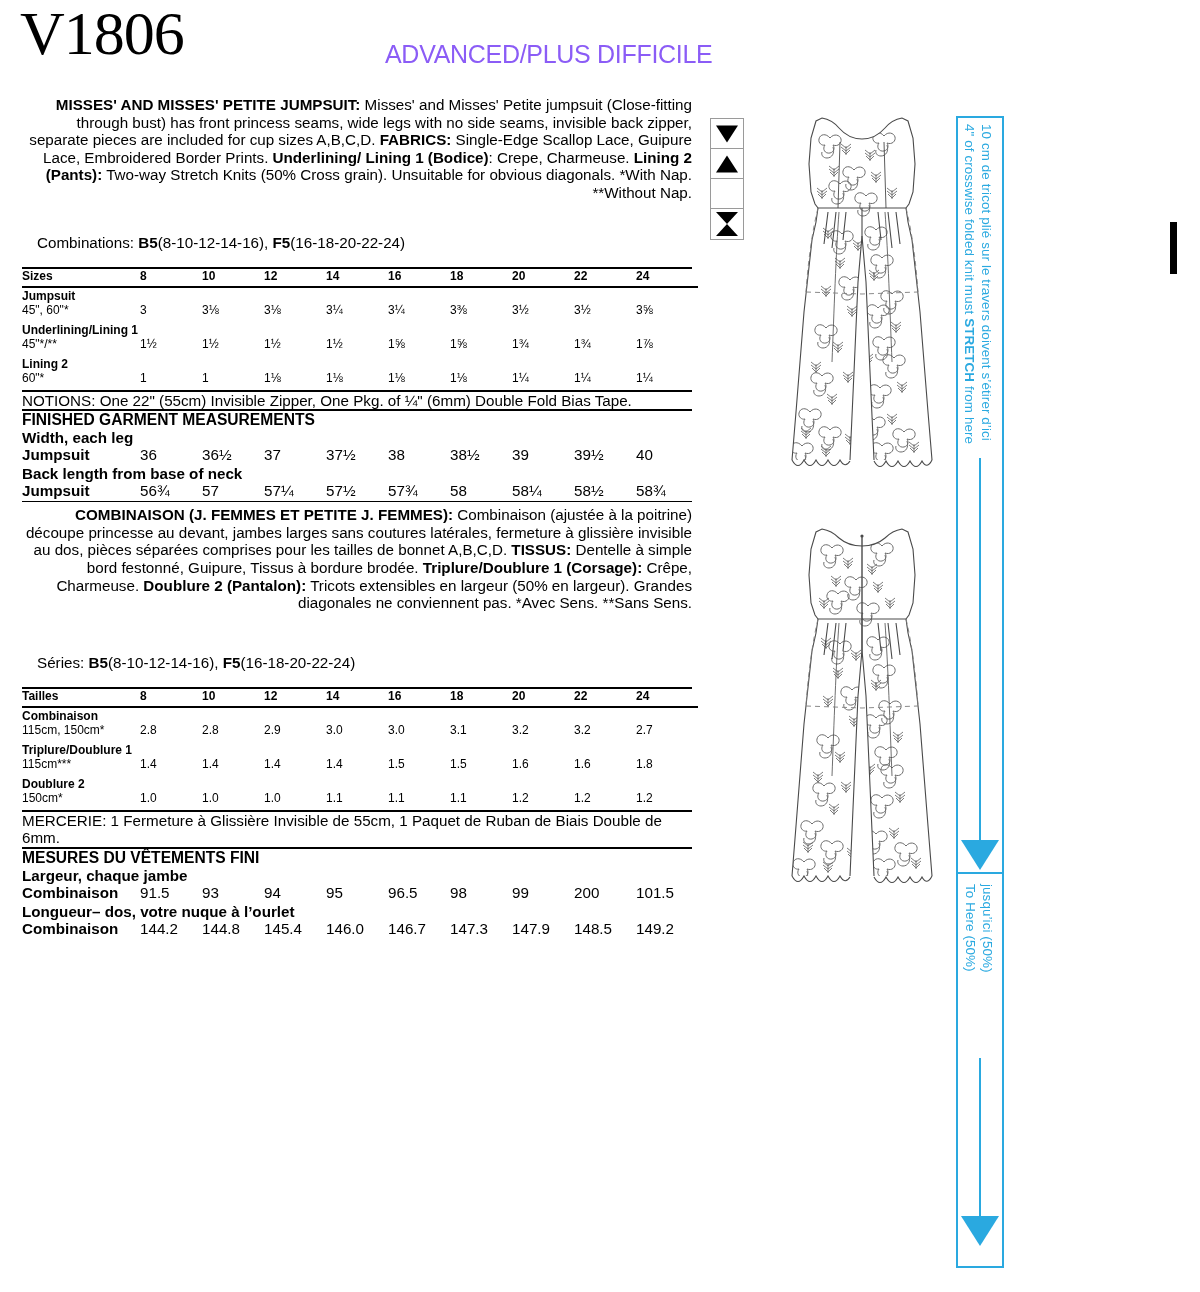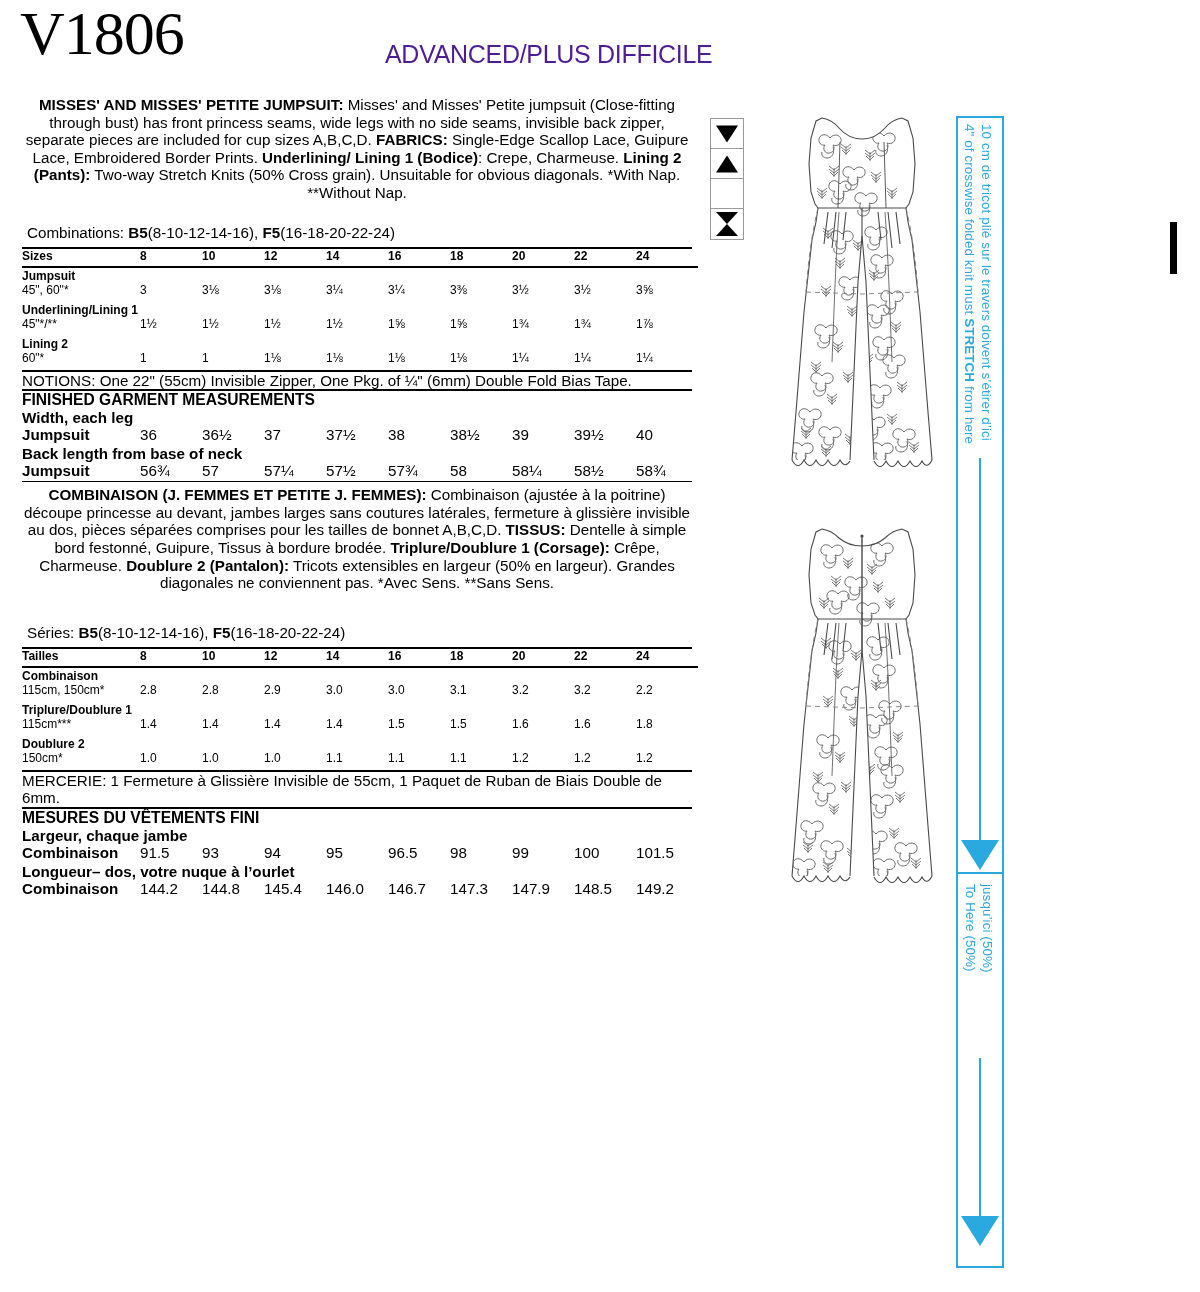--- a/index.html
+++ b/index.html
@@ -19,35 +19,35 @@
     position:absolute;left:20px;top:2px;
     font-family:"Liberation Serif", serif;
     font-size:62px;line-height:62px;
     letter-spacing:-1px;
     font-weight:400;
   }
   .difficulty{
     position:absolute;left:385px;top:42px;
     font-size:25px;line-height:25px;
     letter-spacing:-0.3px;
-    color:#4c1d95;
+    color:#8b5cf6;
   }
 
   
   .col-left{position:absolute;left:22px;top:96px;width:670px;}
   .para{
     font-size:15.2px;line-height:17.6px;
-    text-align:center;
+    text-align:right;
     margin:0;
   }
   .para b{font-weight:bold;}
   .spacer-md{height:17px;}
   .spacer-lg{height:27px;}
 
-  .combos{font-size:15.2px;line-height:18px;margin:5px;}
+  .combos{font-size:15.2px;line-height:18px;margin:15px;}
   .combos b{font-weight:bold;}
 
   
   table.sizes{
     border-collapse:collapse;
     width:670px;
     font-size:12px;
     table-layout:fixed;
   }
   table.sizes td{padding:0;vertical-align:top;white-space:nowrap;}
@@ -342,21 +342,21 @@
           <tr class="rowline">
             <td class="sub">115cm, 150cm*</td>
             <td>2.8</td>
             <td>2.8</td>
             <td>2.9</td>
             <td>3.0</td>
             <td>3.0</td>
             <td>3.1</td>
             <td>3.2</td>
             <td>3.2</td>
-            <td>2.2</td>
+            <td>2.7</td>
           </tr>
           <tr>
             <td colspan="10" class="lbl" style="padding-top:1px">Triplure/Doublure 1</td>
           </tr>
           <tr class="rowline">
             <td class="sub">115cm***</td>
             <td>1.4</td>
             <td>1.4</td>
             <td>1.4</td>
             <td>1.4</td>
@@ -408,21 +408,21 @@
           </tr>
           <tr class="rowline">
             <td class="m-lbl">Combinaison</td>
             <td>91.5</td>
             <td>93</td>
             <td>94</td>
             <td>95</td>
             <td>96.5</td>
             <td>98</td>
             <td>99</td>
-            <td>100</td>
+            <td>200</td>
             <td>101.5</td>
           </tr>
           <tr>
             <td colspan="10" class="m-lbl">Longueur– dos, votre nuque à l’ourlet</td>
           </tr>
           <tr class="rowline">
             <td class="m-lbl">Combinaison</td>
             <td>144.2</td>
             <td>144.8</td>
             <td>145.4</td>

